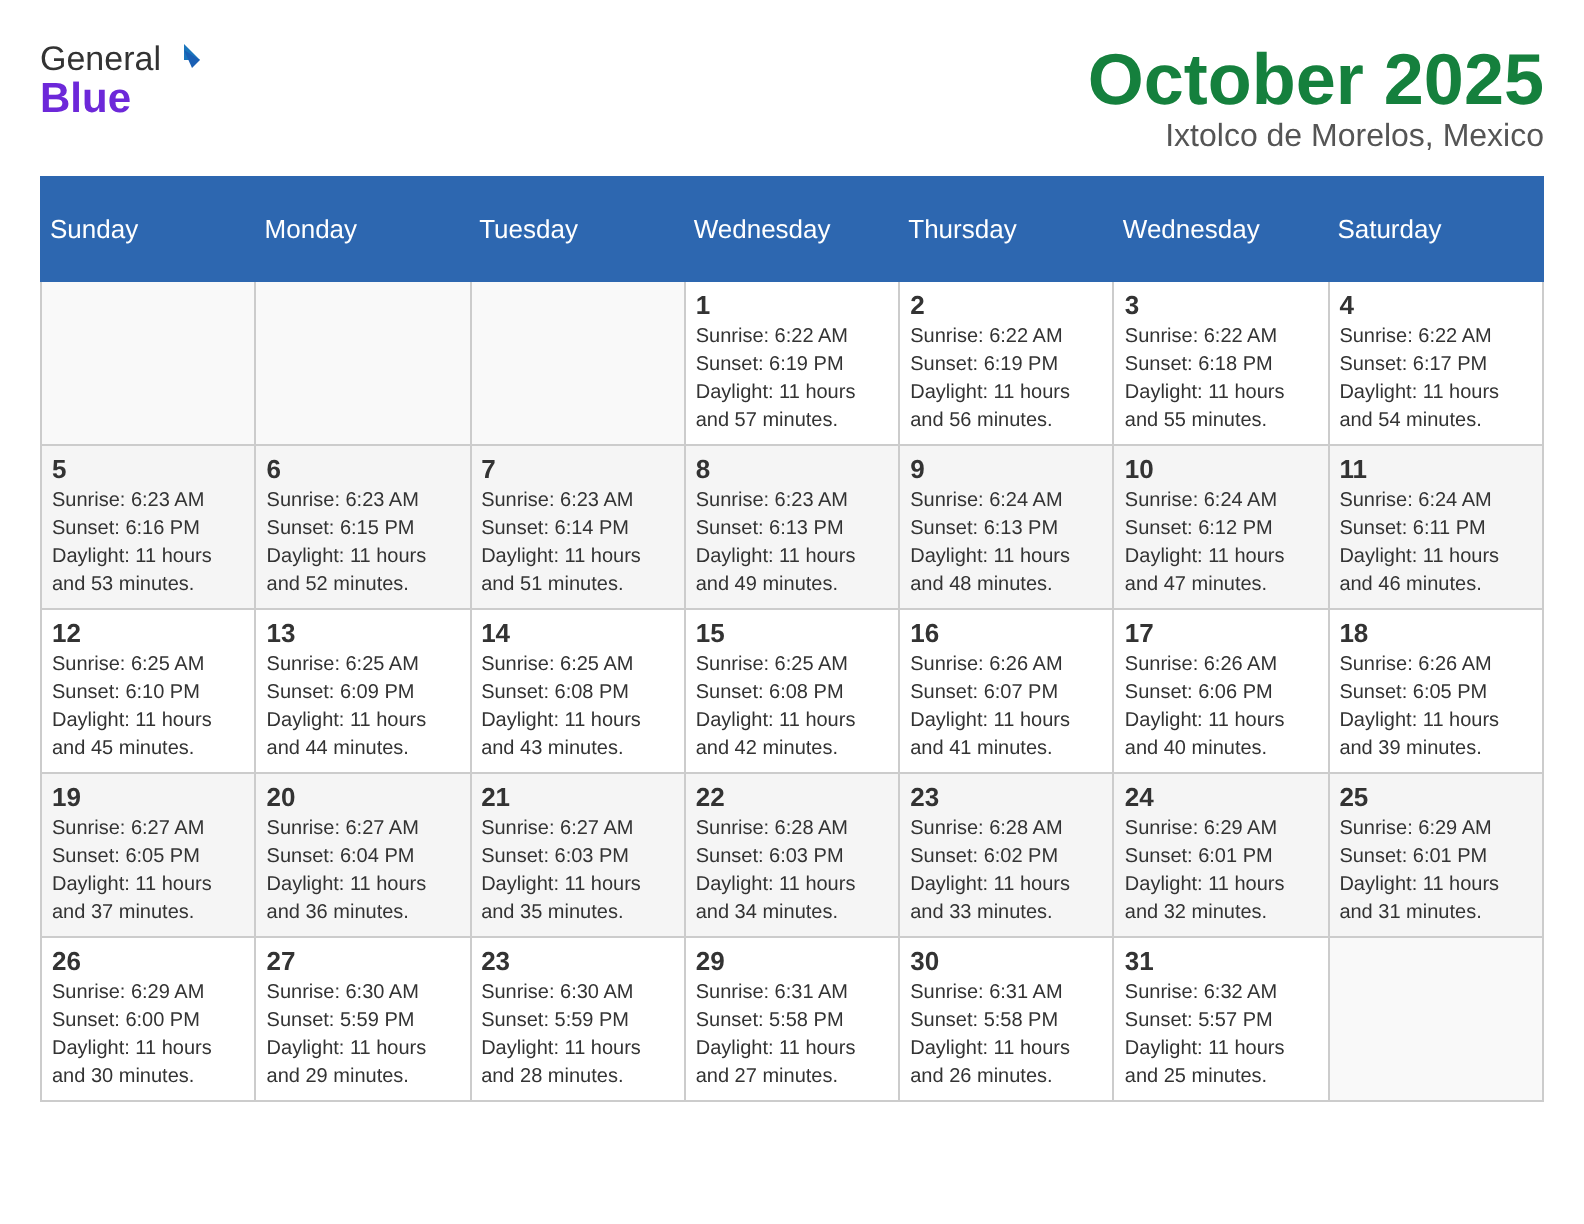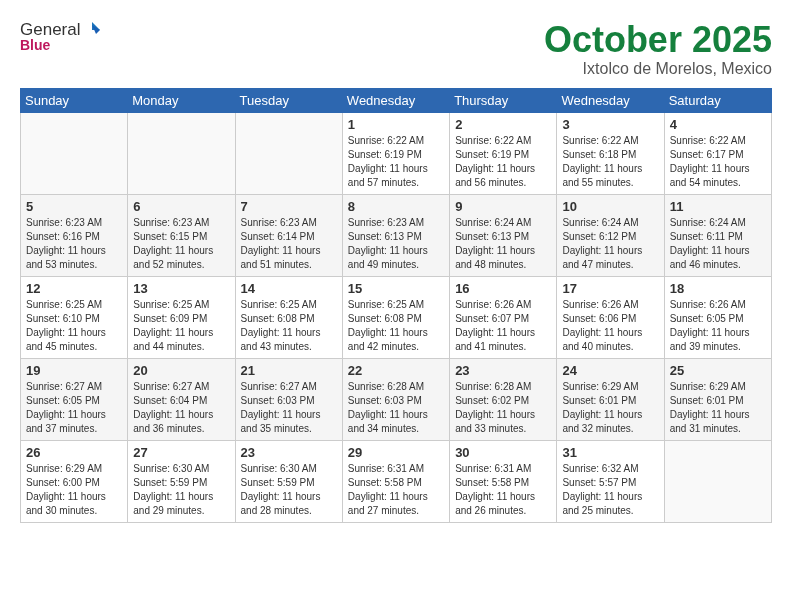--- a/index.html
+++ b/index.html
@@ -36,21 +36,21 @@
     }
     .calendar {
       width: 100%;
       border-collapse: collapse;
       border: 1px solid #ccc;
     }
     .calendar th {
       background-color: #2d67b0;
       color: #fff;
       font-size: 13px;
-      padding: 4px 4px;
+      padding: 18px 4px;
       text-align: left;
       border: 1px solid #2d67b0;
       font-weight: normal;
     }
     .calendar td {
       vertical-align: top;
       border: 1px solid #ccc;
       padding: 4px 5px;
       width: calc(100% / 7);
       min-height: 80px;
@@ -92,21 +92,21 @@
 <div class="header-area">
   <div class="logo">
     <div style="display:flex;flex-direction:column;align-items:flex-start;">
       <div style="display:flex;align-items:center;gap:2px;">
         <span style="font-size:17px;font-weight:normal;color:#333;line-height:1.1;">General</span>
         <svg width="20" height="20" viewBox="0 0 20 20">
           <polygon points="10,2 18,10 10,10" fill="#1a75bc"></polygon>
           <polygon points="10,5 18,10 14,14" fill="#1a5fb4"></polygon>
         </svg>
       </div>
-      <span style="font-size:14px;font-weight:bold;color:#be185d;line-height:1.1;margin-top:-2px;">Blue</span>
+      <span style="font-size:21px;font-weight:bold;color:#6d28d9;line-height:1.1;margin-top:-2px;">Blue</span>
     </div>
   </div>
   <div class="title-area">
     <div class="month-title">October 2025</div>
     <div class="subtitle">Ixtolco de Morelos, Mexico</div>
   </div>
 </div>
 
 <table class="calendar">
   <thead>

